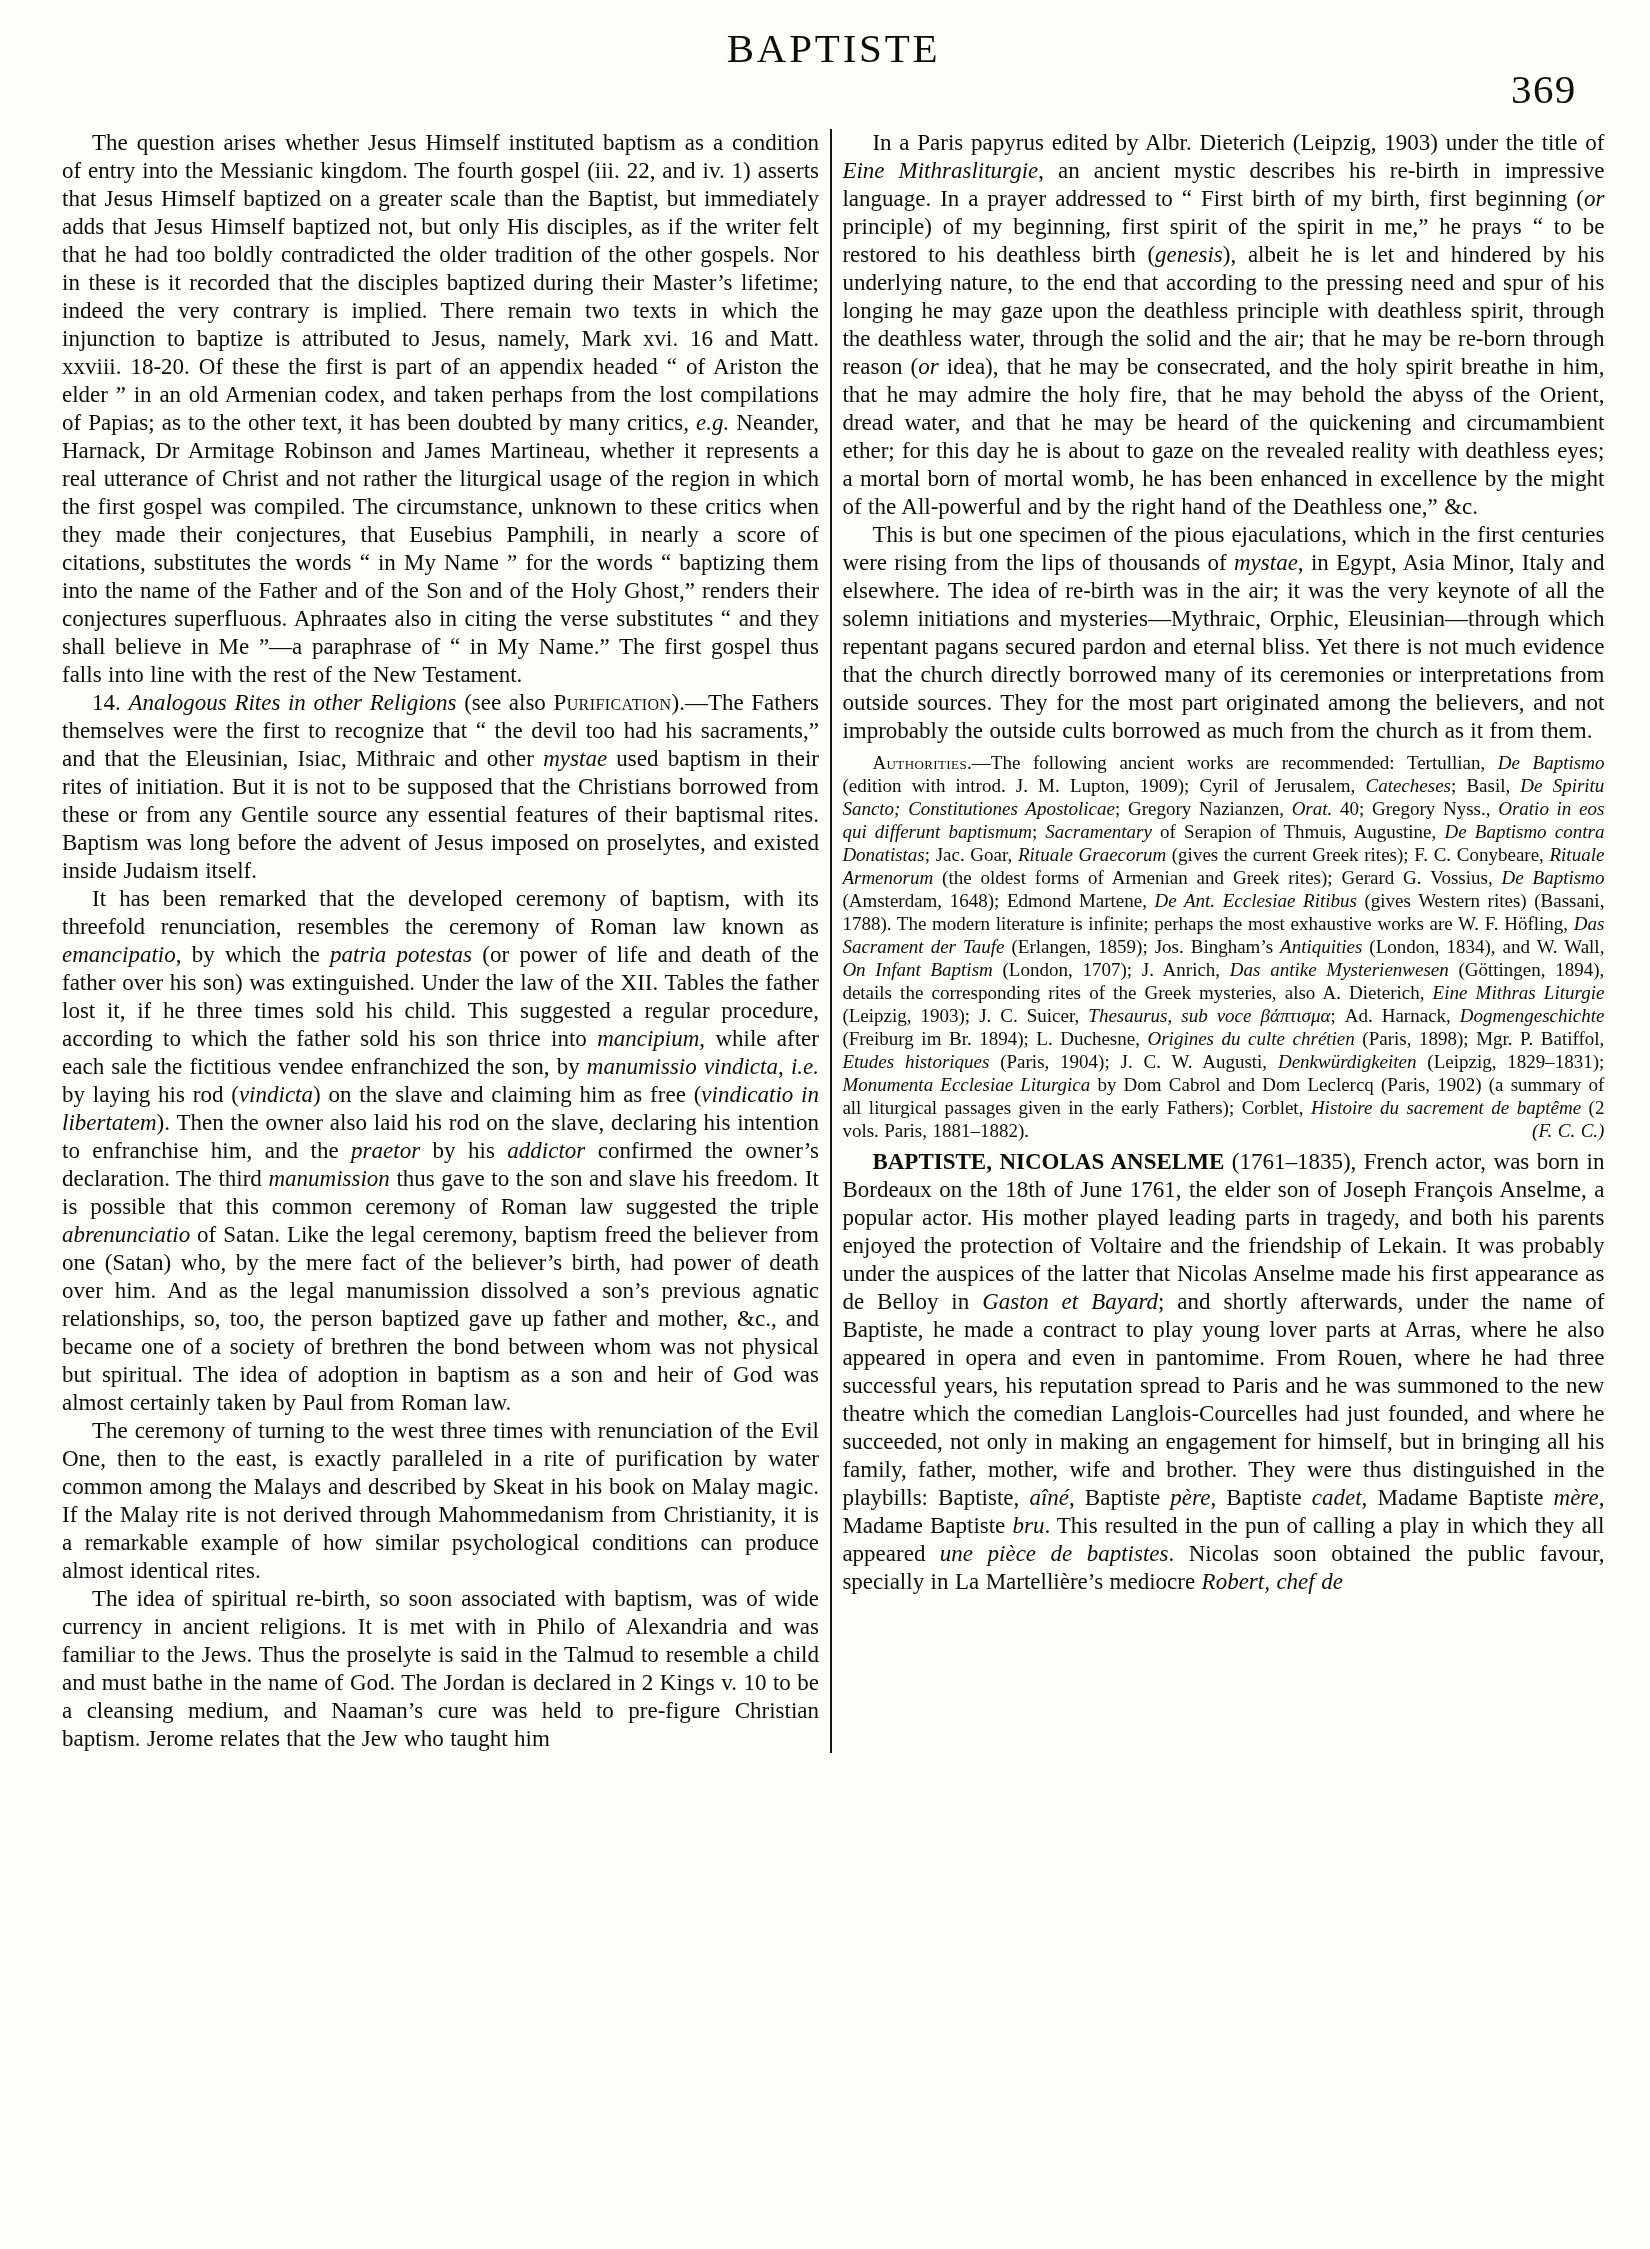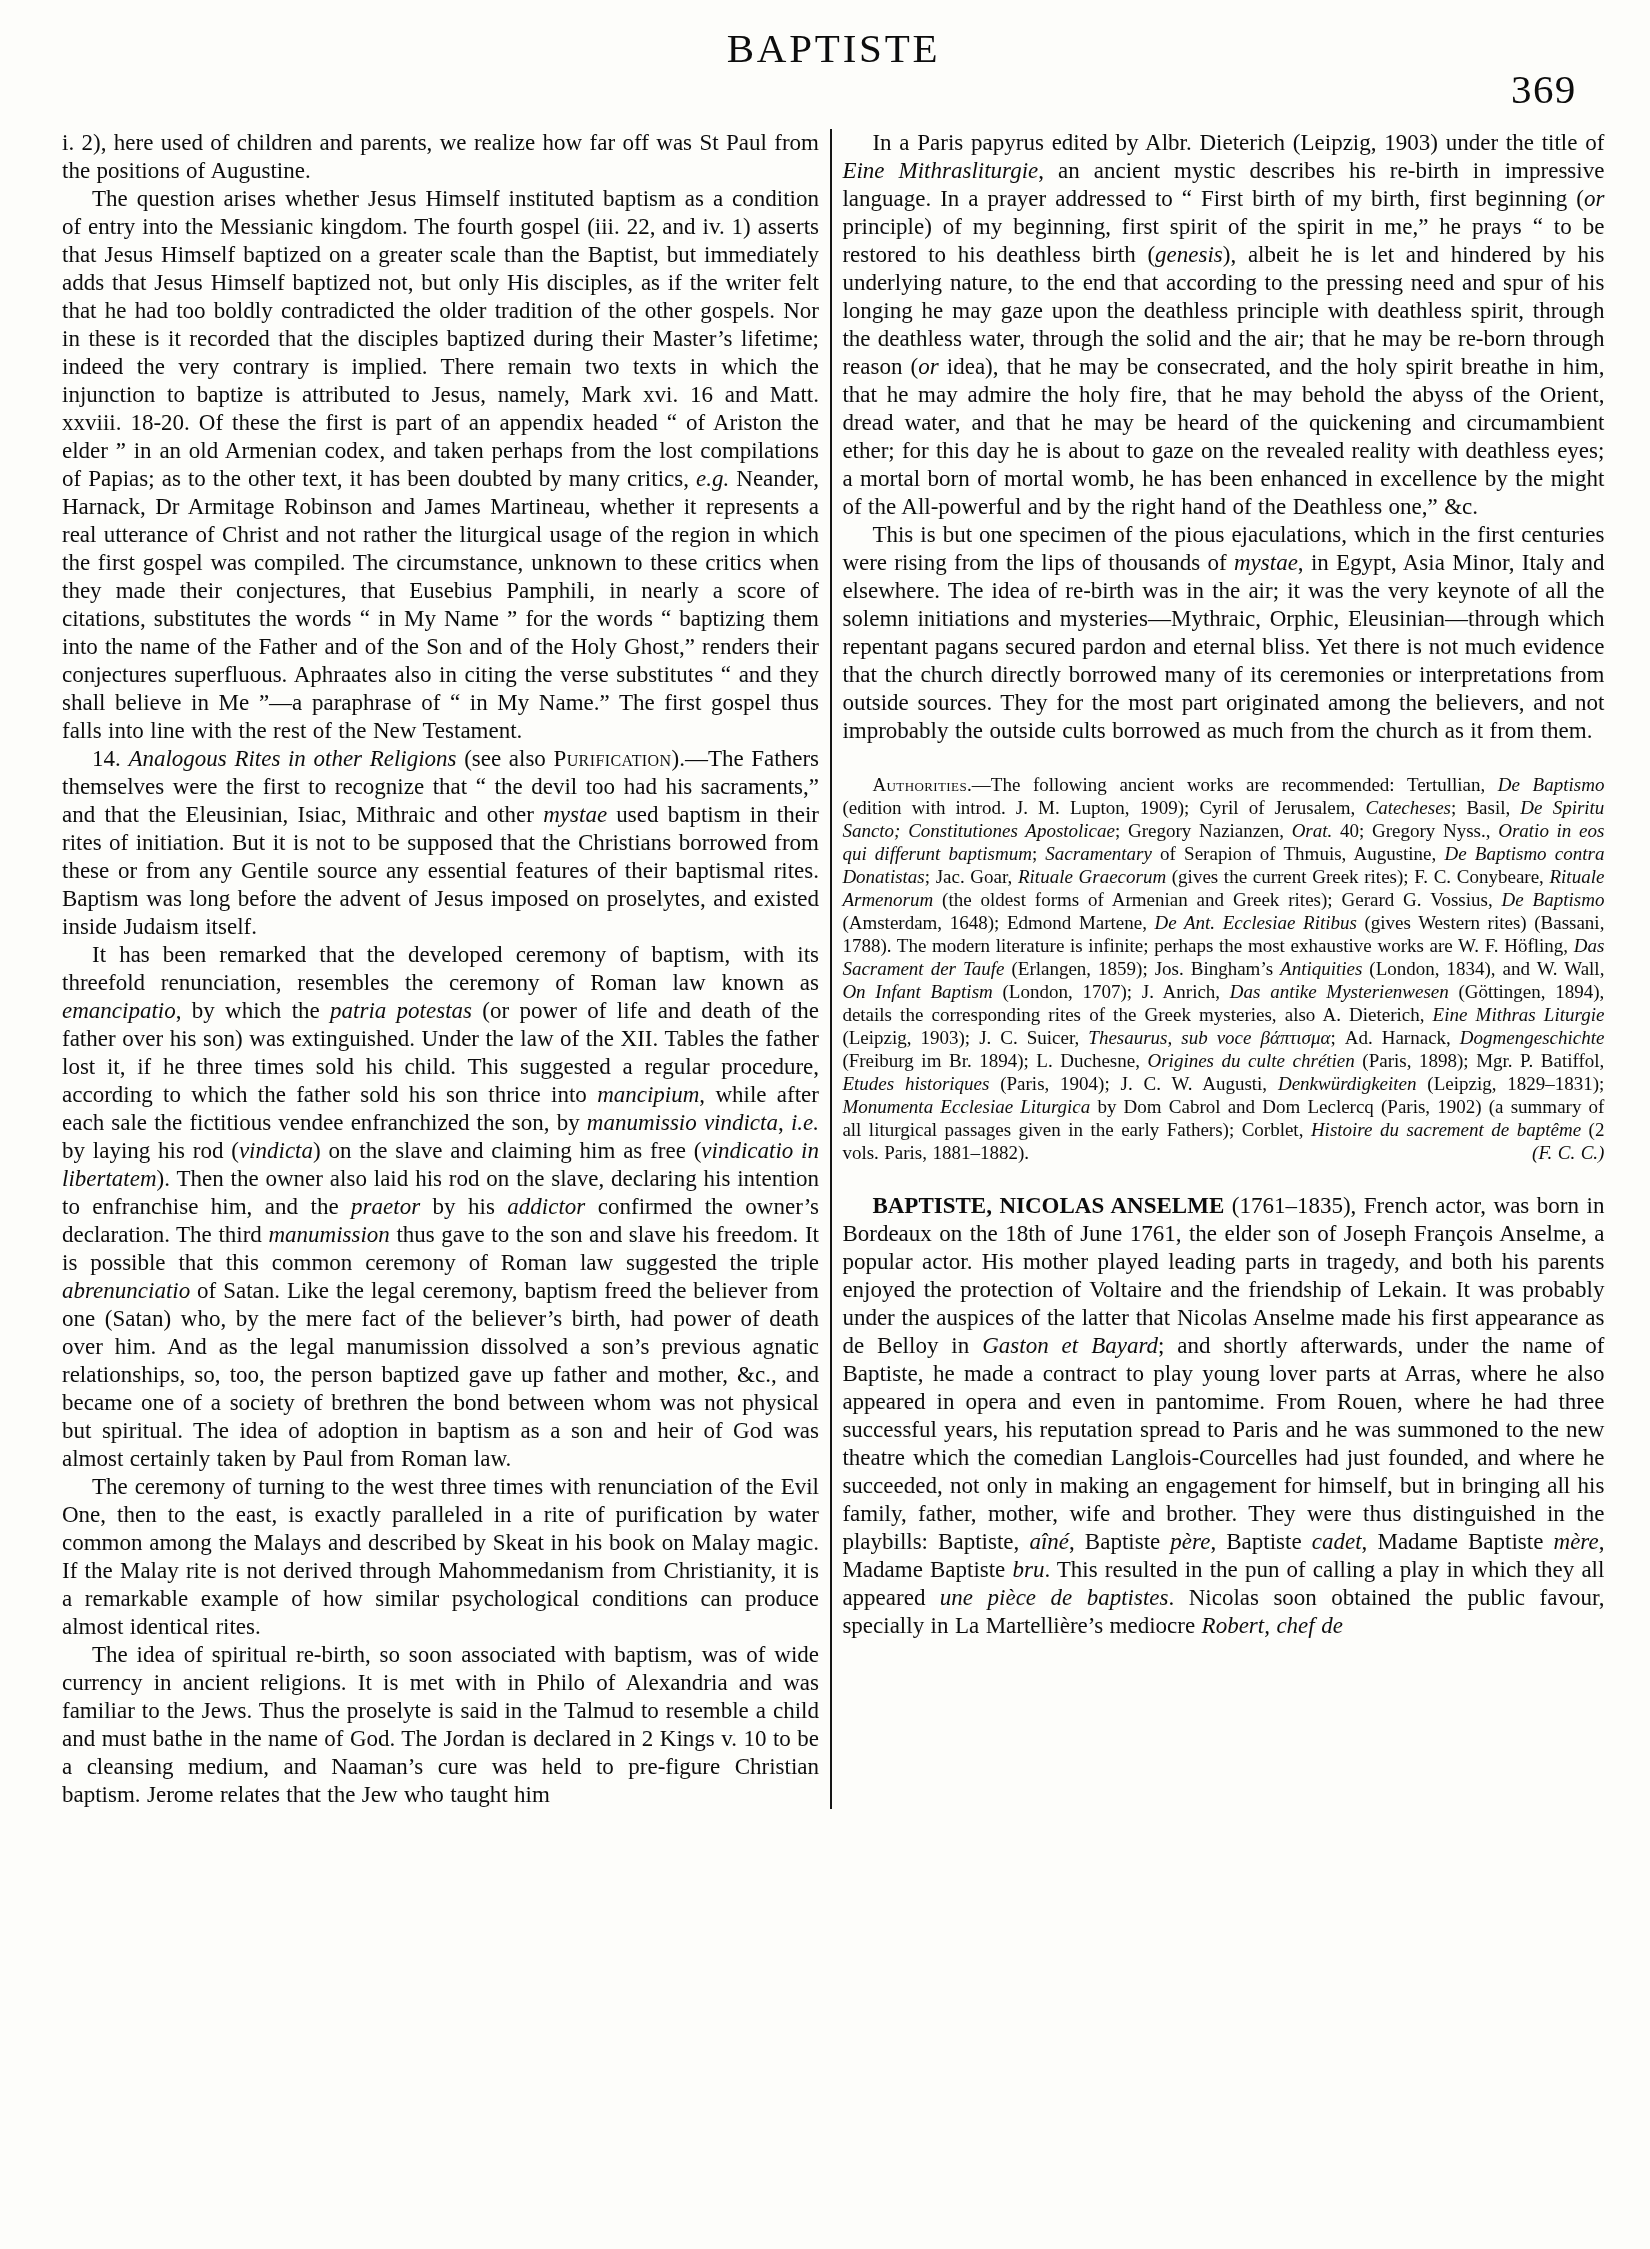--- a/index.html
+++ b/index.html
@@ -36,36 +36,35 @@
     margin-left: 11.3px; margin-right: 10px;
   }
   .para {
     margin: 0; padding: 0;
     text-align: justify;
     font-size: 23px; line-height: 28px;
     word-spacing: 0.7px;
   }
   .para.indent { text-indent: 30px; }
   .para.small { font-size: 19px; line-height: 23px; }
-  .para.gap { margin-top: 28px; }
+  .para.gap { margin-top: 6px; }
   .i  { font-style: italic; }
   .b  { font-weight: bold; font-family: Liberation Serif, serif; }
   .sc { font-variant: small-caps; letter-spacing: 0.4px; }
   .sig { float: right; font-style: italic; }
 </style>
 </head>
 <body>
 
 <div>
   <h1 class="header-title">BAPTISTE</h1>
   <div class="page-number">369</div>
 
   <div class="text-area">
     <div class="column left">
-        <p class="para"><span>i. 2), here used of children and parents, we realize how far off was St Paul from the positions of Augustine.</span></p>
         <p class="para indent"><span>The question arises whether Jesus Himself instituted baptism as a condition of entry into the Messianic kingdom. The fourth gospel (iii. 22, and iv. 1) asserts that Jesus Himself baptized on a greater scale than the Baptist, but immediately adds that Jesus Himself baptized not, but only His disciples, as if the writer felt that he had too boldly contradicted the older tradition of the other gospels. Nor in these is it recorded that the disciples baptized during their Master’s lifetime; indeed the very contrary is implied. There remain two texts in which the injunction to baptize is attributed to Jesus, namely, Mark xvi. 16 and Matt. xxviii. 18-20. Of these the first is part of an appendix headed “ of Ariston the elder ” in an old Armenian codex, and taken perhaps from the lost compilations of Papias; as to the other text, it has been doubted by many critics, </span><span class="i">e.g.</span><span> Neander, Harnack, Dr Armitage Robinson and James Martineau, whether it represents a real utterance of Christ and not rather the liturgical usage of the region in which the first gospel was compiled. The circumstance, unknown to these critics when they made their conjectures, that Eusebius Pamphili, in nearly a score of citations, substitutes the words “ in My Name ” for the words “ baptizing them into the name of the Father and of the Son and of the Holy Ghost,” renders their conjectures superfluous. Aphraates also in citing the verse substitutes “ and they shall believe in Me ”—a paraphrase of “ in My Name.” The first gospel thus falls into line with the rest of the New Testament.</span></p>
         <p class="para indent"><span>14. </span><span class="i">Analogous Rites in other Religions</span><span> (see also </span><span class="sc">Purification</span><span>).—The Fathers themselves were the first to recognize that “ the devil too had his sacraments,” and that the Eleusinian, Isiac, Mithraic and other </span><span class="i">mystae</span><span> used baptism in their rites of initiation. But it is not to be supposed that the Christians borrowed from these or from any Gentile source any essential features of their baptismal rites. Baptism was long before the advent of Jesus imposed on proselytes, and existed inside Judaism itself.</span></p>
         <p class="para indent"><span>It has been remarked that the developed ceremony of baptism, with its threefold renunciation, resembles the ceremony of Roman law known as </span><span class="i">emancipatio</span><span>, by which the </span><span class="i">patria potestas</span><span> (or power of life and death of the father over his son) was extinguished. Under the law of the XII. Tables the father lost it, if he three times sold his child. This suggested a regular procedure, according to which the father sold his son thrice into </span><span class="i">mancipium</span><span>, while after each sale the fictitious vendee enfranchized the son, by </span><span class="i">manumissio vindicta</span><span>, </span><span class="i">i.e.</span><span> by laying his rod (</span><span class="i">vindicta</span><span>) on the slave and claiming him as free (</span><span class="i">vindicatio in libertatem</span><span>). Then the owner also laid his rod on the slave, declaring his intention to enfranchise him, and the </span><span class="i">praetor</span><span> by his </span><span class="i">addictor</span><span> confirmed the owner’s declaration. The third </span><span class="i">manumission</span><span> thus gave to the son and slave his freedom. It is possible that this common ceremony of Roman law suggested the triple </span><span class="i">abrenunciatio</span><span> of Satan. Like the legal ceremony, baptism freed the believer from one (Satan) who, by the mere fact of the believer’s birth, had power of death over him. And as the legal manumission dissolved a son’s previous agnatic relationships, so, too, the person baptized gave up father and mother, &amp;c., and became one of a society of brethren the bond between whom was not physical but spiritual. The idea of adoption in baptism as a son and heir of God was almost certainly taken by Paul from Roman law.</span></p>
         <p class="para indent"><span>The ceremony of turning to the west three times with renunciation of the Evil One, then to the east, is exactly paralleled in a rite of purification by water common among the Malays and described by Skeat in his book on Malay magic. If the Malay rite is not derived through Mahommedanism from Christianity, it is a remarkable example of how similar psychological conditions can produce almost identical rites.</span></p>
         <p class="para indent"><span>The idea of spiritual re-birth, so soon associated with baptism, was of wide currency in ancient religions. It is met with in Philo of Alexandria and was familiar to the Jews. Thus the proselyte is said in the Talmud to resemble a child and must bathe in the name of God. The Jordan is declared in 2 Kings v. 10 to be a cleansing medium, and Naaman’s cure was held to pre-figure Christian baptism. Jerome relates that the Jew who taught him</span></p>
       </div>
     <div class="divider"></div>
     <div class="column right">
         <p class="para indent"><span>In a Paris papyrus edited by Albr. Dieterich (Leipzig, 1903) under the title of </span><span class="i">Eine Mithrasliturgie</span><span>, an ancient mystic describes his re-birth in impressive language. In a prayer addressed to “ First birth of my birth, first beginning (</span><span class="i">or</span><span> principle) of my beginning, first spirit of the spirit in me,” he prays “ to be restored to his deathless birth (</span><span class="i">genesis</span><span>), albeit he is let and hindered by his underlying nature, to the end that according to the pressing need and spur of his longing he may gaze upon the deathless principle with deathless spirit, through the deathless water, through the solid and the air; that he may be re-born through reason (</span><span class="i">or</span><span> idea), that he may be consecrated, and the holy spirit breathe in him, that he may admire the holy fire, that he may behold the abyss of the Orient, dread water, and that he may be heard of the quickening and circumambient ether; for this day he is about to gaze on the revealed reality with deathless eyes; a mortal born of mortal womb, he has been enhanced in excellence by the might of the All-powerful and by the right hand of the Deathless one,” &amp;c.</span></p>
         <p class="para indent"><span>This is but one specimen of the pious ejaculations, which in the first centuries were rising from the lips of thousands of </span><span class="i">mystae</span><span>, in Egypt, Asia Minor, Italy and elsewhere. The idea of re-birth was in the air; it was the very keynote of all the solemn initiations and mysteries—Mythraic, Orphic, Eleusinian—through which repentant pagans secured pardon and eternal bliss. Yet there is not much evidence that the church directly borrowed many of its ceremonies or interpretations from outside sources. They for the most part originated among the believers, and not improbably the outside cults borrowed as much from the church as it from them.</span></p>

